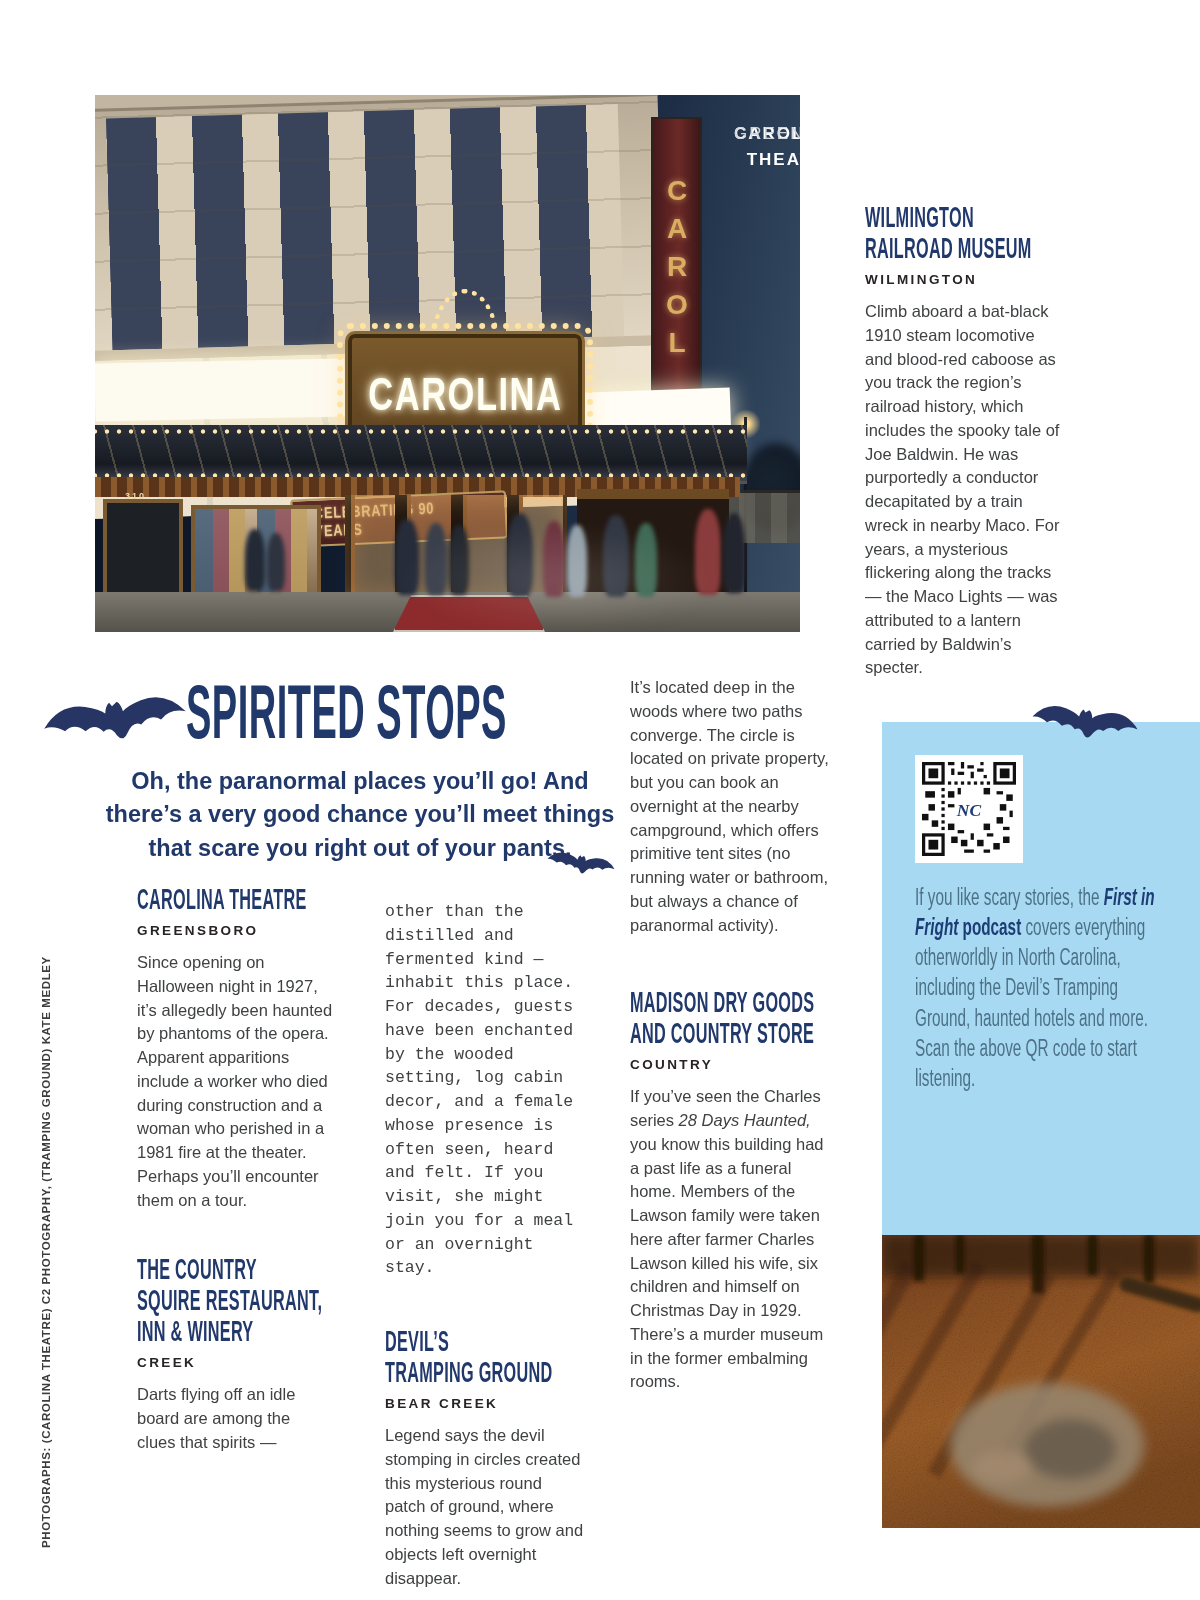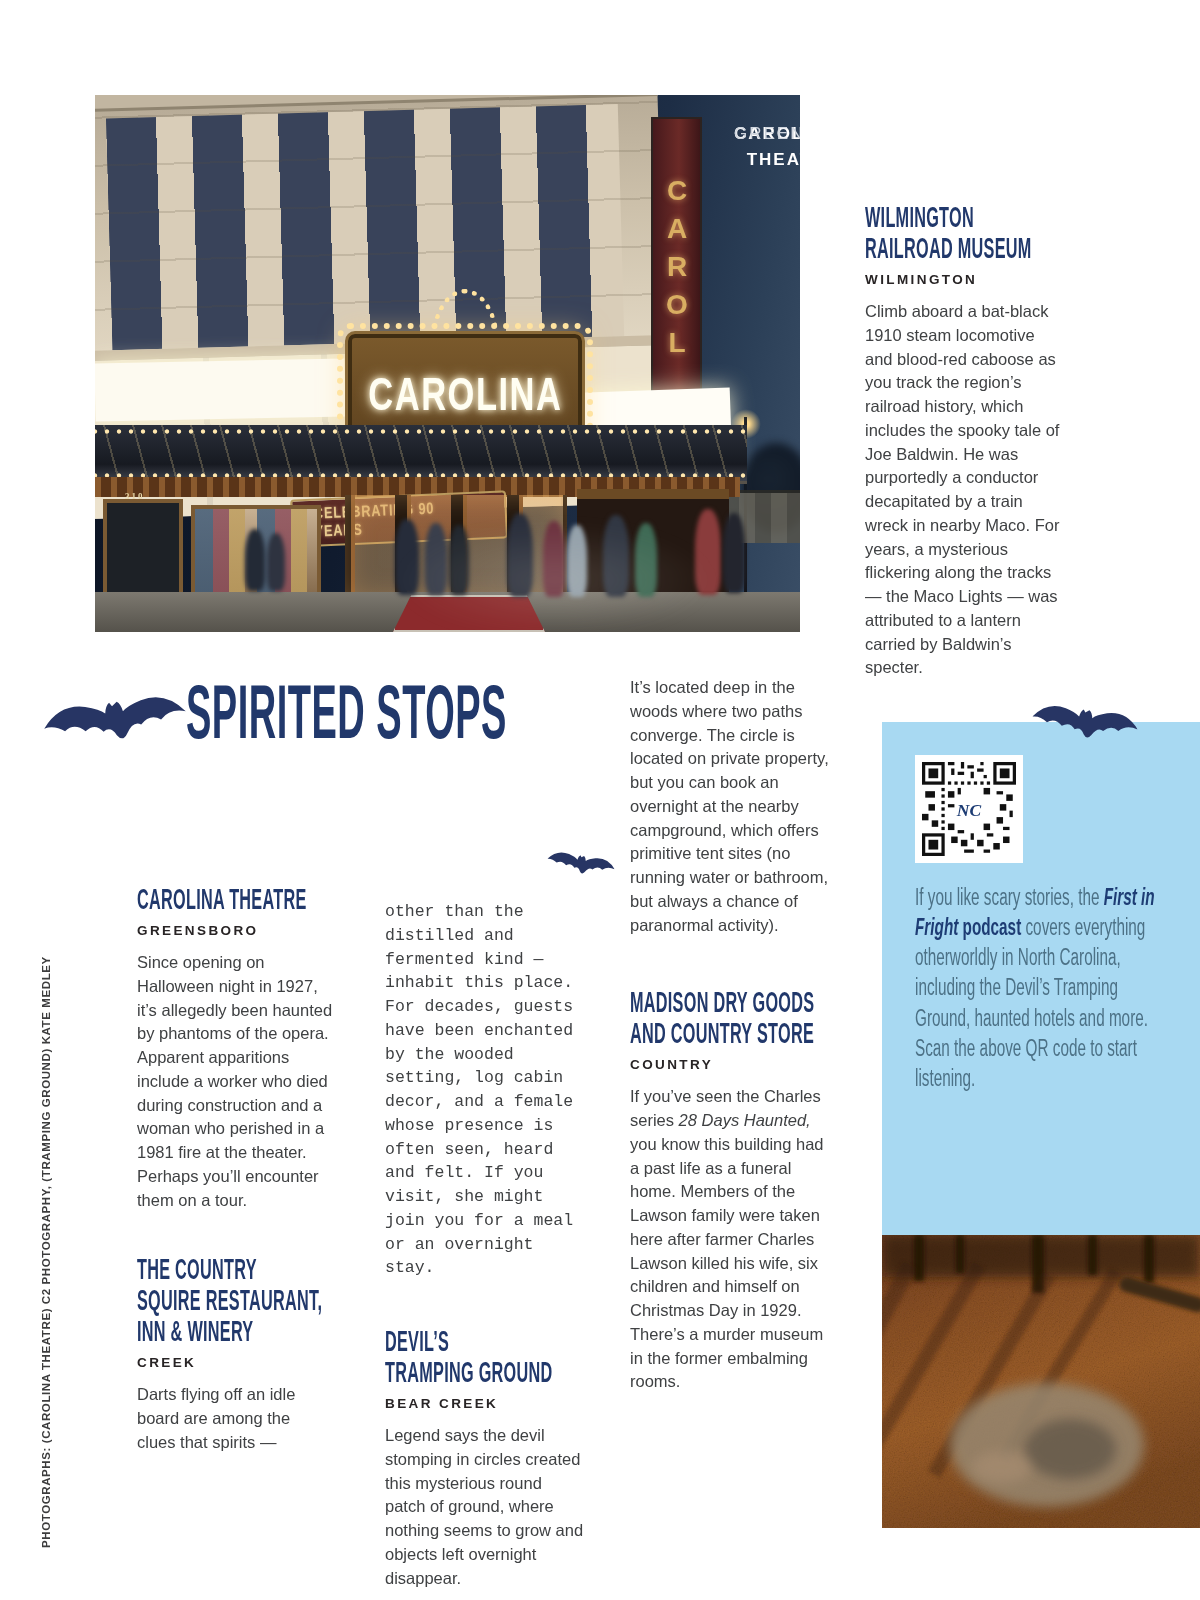--- a/index.html
+++ b/index.html
@@ -59,21 +59,21 @@
         background:radial-gradient(circle,#ffd98a 15%,rgba(255,200,100,0) 70%);}
   .pole{left:649px;top:322px;width:3px;height:180px;background:#14151a;}
   .tree{left:646px;top:348px;width:70px;height:90px;border-radius:50%;filter:blur(4px);
         background:radial-gradient(circle at 40% 40%,#16202c,#0c1420 70%);opacity:.9;}
   .deck{left:596px;top:398px;width:109px;height:50px;opacity:.85;
         background:repeating-linear-gradient(90deg,#55534a 0 16px,#6a675c 16px 32px);
         box-shadow:0 -3px 0 #2c2b26;}
   .fascia{left:0;top:382px;width:645px;height:20px;background:#5a3418;
         background-image:repeating-linear-gradient(90deg,#8a5a2e 0 6px,transparent 6px 16px);}
   .doorL{left:8px;top:404px;width:72px;height:120px;background:#1d2126;border:4px solid #7a5a33;}
-  .doornum{left:30px;top:396px;font-size:9px;color:#e8d7a8;letter-spacing:2px;font-weight:700;font-family:Liberation Serif, serif;}
+  .doornum{left:30px;top:396px;font-size:9px;color:#e8d7a8;letter-spacing:2px;font-weight:700;}
   .shopwin{left:96px;top:410px;width:122px;height:100px;border:4px solid #7a5a33;
         background:linear-gradient(180deg,#c8b193,#7a5f41);
         background-image:repeating-linear-gradient(90deg,rgba(60,90,122,.8) 0 18px,rgba(138,74,90,.8) 18px 34px,rgba(192,160,96,.8) 34px 50px,transparent 50px 62px),
                          linear-gradient(180deg,#c8b193,#7a5f41);}
   .doorsC{left:250px;top:400px;width:222px;height:106px;
         background:repeating-linear-gradient(90deg,#20160e 0 6px,#8a5a2e 6px 10px,rgba(221,167,96,.45) 10px 50px,#20160e 50px 56px);
         box-shadow:0 0 30px rgba(255,190,110,.35) inset;}
   .shopR{left:482px;top:394px;width:152px;height:100px;background:#241812;
         border-top:10px solid #6b4a24;}
   .walk{left:0;top:497px;width:705px;height:40px;background:linear-gradient(180deg,#7d7970,#55524b);}
@@ -187,20 +187,23 @@
       <div class="body-txt">Climb aboard a bat-black 1910 steam locomotive and blood-red caboose as you track the region’s railroad history, which includes the spooky tale of Joe Baldwin. He was purportedly a conductor decapitated by a train wreck in nearby Maco. For years, a mysterious flickering along the tracks — the Maco Lights — was attributed to a lantern carried by Baldwin’s specter.</div>
     </div>
   </div>
 
   <svg class="bat" style="left:42px;top:692px;width:146px;height:56px;transform:rotate(-7deg);" viewBox="0 0 112 44">
     <path fill="#273564" d="M0 22 Q14 4 34 9 Q45 12 49 16 Q50 10 53 8 L55 11 L59 8 Q62 10 63 16 Q67 12 78 9 Q98 4 112 22 Q100 18 92 26 Q84 20 76 28 Q70 24 64 34 Q60 40 56 34 Q52 26 46 30 Q40 22 32 28 Q24 20 16 26 Q8 20 0 22 Z"></path>
   </svg>
   <div class="big-title">
     <span class="t">SPIRITED STOPS</span>
   </div>
+  <div class="subtitle">Oh, the paranormal places you’ll go! And
+there’s a very good chance you’ll meet things
+that scare you right out of your pants.</div>
   <svg class="bat" style="left:547px;top:850px;width:68px;height:28px;transform:rotate(9deg);" viewBox="0 0 112 44">
     <path fill="#273564" d="M0 22 Q14 4 34 9 Q45 12 49 16 Q50 10 53 8 L55 11 L59 8 Q62 10 63 16 Q67 12 78 9 Q98 4 112 22 Q100 18 92 26 Q84 20 76 28 Q70 24 64 34 Q60 40 56 34 Q52 26 46 30 Q40 22 32 28 Q24 20 16 26 Q8 20 0 22 Z"></path>
   </svg>
 
   <div class="col" style="left:137px;top:884px;width:196px;">
     <div class="sec">
       <div class="h-sec">
         <span class="cond">CAROLINA THEATRE</span>
       </div>
       <div class="h-city">GREENSBORO</div>

